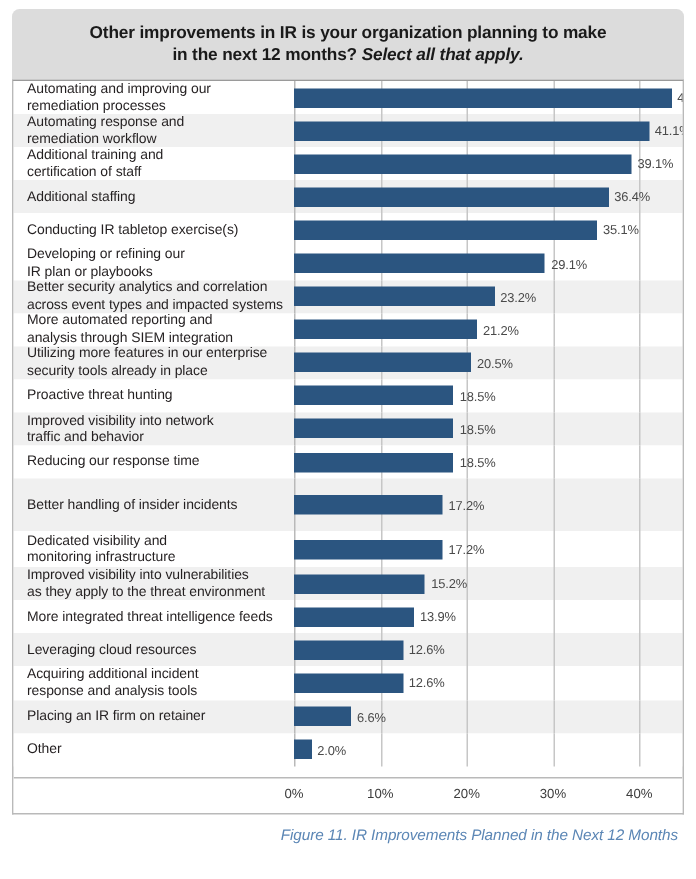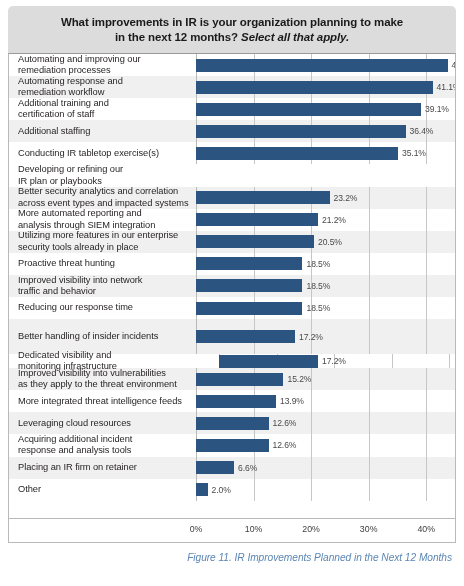--- a/index.html
+++ b/index.html
@@ -164,21 +164,21 @@
     padding: 9px 4px 0 0;
     letter-spacing: -0.05px;
   }
 </style>
 </head>
 <body>
 
 <div class="figure">
 
   <div class="title-banner">
-    <span class="t-line">What improvements in IR is your organization planning to make</span>
+    <span class="t-line">Other improvements in IR is your organization planning to make</span>
     <span class="t-line"><span>in the next 12 months?</span> <span class="t-em">Select all that apply.</span></span>
   </div>
 
   <div class="chart-frame">
     <div class="rows" id="rows">
         <div class="row" style="height: 22.0952px;">
           <div class="row-label">
             <span class="lbl-line">Automating and improving our</span>
             <span class="lbl-line">remediation processes</span>
           </div>
@@ -273,20 +273,34 @@
                 <span class="bar-value">35.1%</span>
               </div>
             </div>
           </div>
         </div>
         <div class="row" style="height: 22.0952px;">
           <div class="row-label">
             <span class="lbl-line">Developing or refining our</span>
             <span class="lbl-line">IR plan or playbooks</span>
           </div>
+          <div class="row-plot">
+            <div class="gridlines">
+              <div class="gridline axis0" style="left: 0px;"></div>
+              <div class="gridline" style="left: 57.5556px;"></div>
+              <div class="gridline" style="left: 115.111px;"></div>
+              <div class="gridline" style="left: 172.667px;"></div>
+              <div class="gridline" style="left: 230.222px;"></div>
+            </div>
+            <div class="bar-wrap">
+              <div class="bar" style="width: 167.487px; background: rgb(43, 85, 128);">
+                <span class="bar-value">29.1%</span>
+              </div>
+            </div>
+          </div>
         </div>
         <div class="row alt" style="height: 22.0952px;">
           <div class="row-label">
             <span class="lbl-line">Better security analytics and correlation</span>
             <span class="lbl-line">across event types and impacted systems</span>
           </div>
           <div class="row-plot">
             <div class="gridlines">
               <div class="gridline axis0" style="left: 0px;"></div>
               <div class="gridline" style="left: 57.5556px;"></div>
@@ -411,21 +425,21 @@
               <div class="gridline" style="left: 172.667px;"></div>
               <div class="gridline" style="left: 230.222px;"></div>
             </div>
             <div class="bar-wrap">
               <div class="bar" style="width: 98.9956px; background: rgb(43, 85, 128);">
                 <span class="bar-value">17.2%</span>
               </div>
             </div>
           </div>
         </div>
-        <div class="row" style="height: 14px; gap: 23px;">
+        <div class="row" style="height: 24px;">
           <div class="row-label">
             <span class="lbl-line">Dedicated visibility and</span>
             <span class="lbl-line">monitoring infrastructure</span>
           </div>
           <div class="row-plot">
             <div class="gridlines">
               <div class="gridline axis0" style="left: 0px;"></div>
               <div class="gridline" style="left: 57.5556px;"></div>
               <div class="gridline" style="left: 115.111px;"></div>
               <div class="gridline" style="left: 172.667px;"></div>

